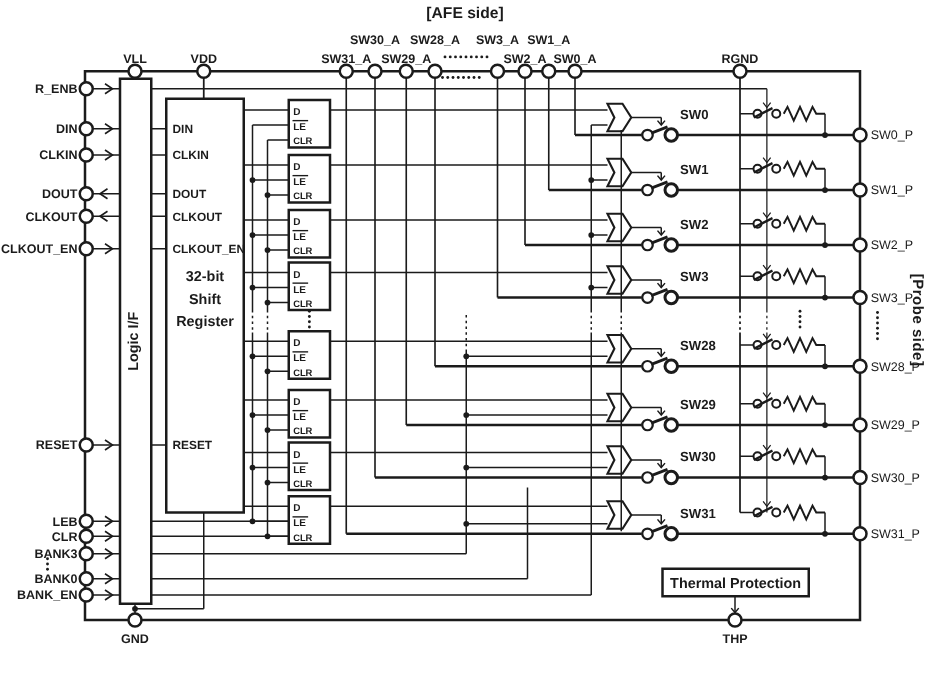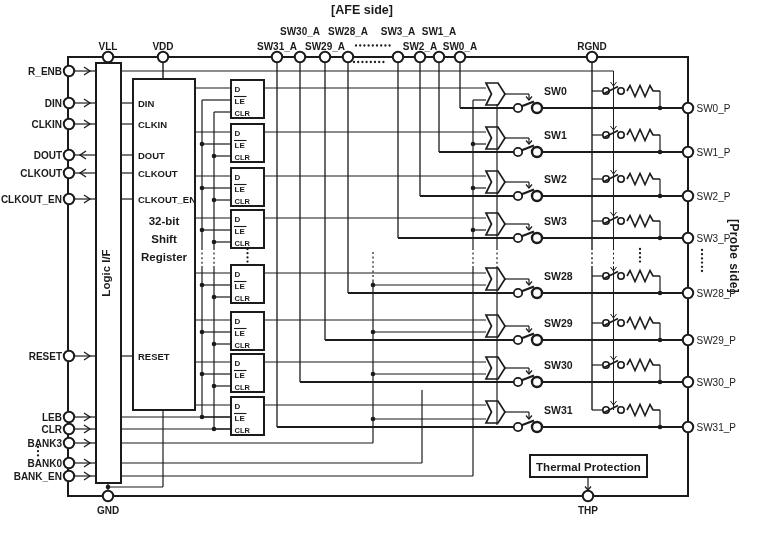--- a/index.html
+++ b/index.html
@@ -1,20 +1,20 @@
 <!DOCTYPE html>
 <html><head>
 <meta charset="utf-8">
 <style>
   html,body{margin:0;padding:0;background:#ffffff;}
   .canvas{position:relative;width:757px;height:544px;background:#fff;overflow:hidden;
           font-family:"Liberation Sans",sans-serif;}
   svg{position:absolute;left:0;top:0;}
   .overlay-title{position:absolute;font-weight:bold;color:#1b1b1b;}
-  #afe-title{left:322px;top:3px;width:80px;text-align:center;font-size:12.5px;}
+  #afe-title{left:332px;top:3px;width:80px;text-align:center;font-size:12.5px;}
   #probe-title{left:727px;top:219px;writing-mode:vertical-rl;font-size:12px;letter-spacing:.4px;}
 </style>
 </head>
 <body>
 
 <div class="canvas">
   <svg id="schem" width="757" height="544" viewBox="0 0 757 544">
       <line x1="121" y1="71" x2="613.5" y2="71" stroke="#1b1b1b" stroke-width="1.2" fill="none"></line>
       <line x1="121" y1="103" x2="133" y2="103" stroke="#1b1b1b" stroke-width="1.2" fill="none"></line>
       <line x1="121" y1="124" x2="133" y2="124" stroke="#1b1b1b" stroke-width="1.2" fill="none"></line>

